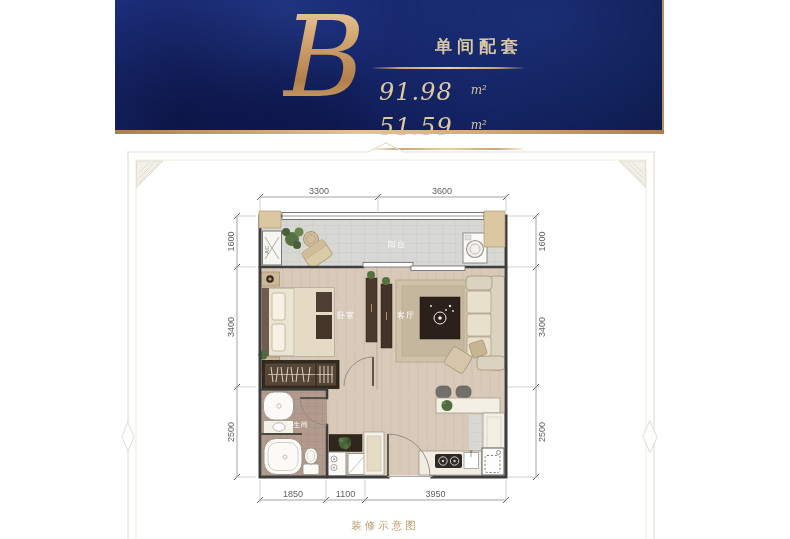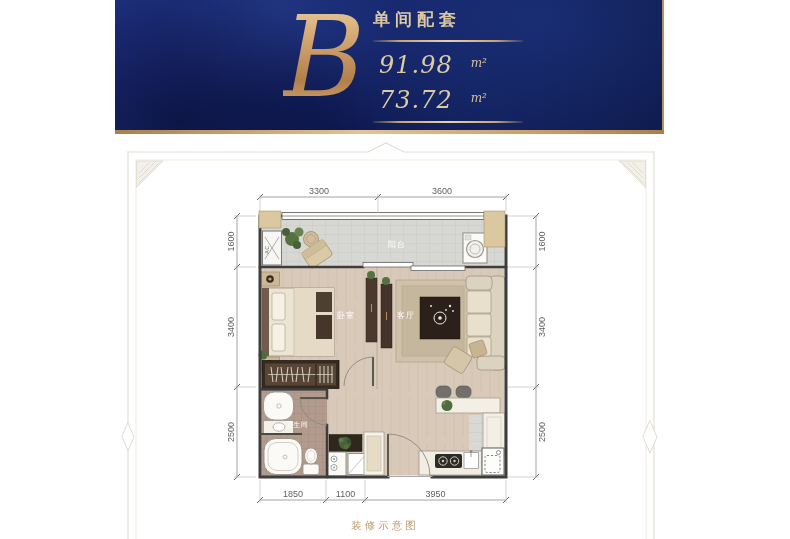--- a/index.html
+++ b/index.html
@@ -14,22 +14,22 @@
       radial-gradient(ellipse 260px 200px at 42% 115%, rgba(8,16,60,.55), transparent 60%),
       radial-gradient(ellipse 200px 160px at 30% 10%, rgba(70,110,200,.18), transparent 60%),
       linear-gradient(115deg,#1d2f7e 0%,#16256c 35%,#101d57 70%,#0c1746 100%);}
   .banner-strip{position:absolute;left:0;right:-2px;bottom:0;height:4px;
     background:linear-gradient(90deg,#a97f4e,#e3c493 45%,#c79a63 80%,#a97f4e);}
   .banner-b{position:absolute;left:168px;top:-8px;line-height:1;
     font:italic 112px "DejaVu Serif", serif;
     background:linear-gradient(180deg,#f0d7aa 0%,#d6ab77 32%,#b27f49 68%,#ddb584 100%);
     -webkit-background-clip:text;background-clip:text;color:transparent;}
   .banner-info{position:absolute;left:258px;top:8px;width:150px;}
-  .banner-title{text-align:left;font-size:17px;font-weight:600;color:#dcc9a0;
-    letter-spacing:5px;font-family:"DejaVu Sans", sans-serif;}
+  .banner-title{text-align:right;font-size:17px;font-weight:600;color:#dcc9a0;
+    letter-spacing:5px;font-family:"DejaVu Sans", sans-serif;margin-top:27px;}
   .gold-line{height:2px;margin-top:9px;
     background:linear-gradient(90deg,rgba(201,164,114,.15),#c9a472 18%,#e8d1a6 50%,#c9a472 82%,rgba(201,164,114,.15));}
   .area-row{display:flex;align-items:baseline;margin-top:9px;padding-left:4px;color:#d3c29c;height:26px;}
   .area-label{font-size:13px;letter-spacing:.5px;font-family:"DejaVu Sans", sans-serif;}
   .area-value{font:italic 24px "DejaVu Serif", serif;color:#ddcaa1;margin-left:2px;letter-spacing:1px;}
   .area-unit{font:italic 12px "DejaVu Serif", serif;color:#d3c29c;position:relative;top:-6px;margin-left:18px;}
   
   #plan-svg{position:absolute;left:0;top:0;z-index:1;}
   .dimtxt{font-size:9px;fill:#5f5f5f;font-family:"Liberation Sans", sans-serif;}
   .roomtxt{font-size:8px;fill:#ffffff;letter-spacing:1px;font-family:"DejaVu Sans", sans-serif;}
@@ -331,21 +331,21 @@
   <div class="banner">
     <div class="banner-b">B</div>
     <div class="banner-info">
       <div class="banner-title">单间配套</div>
       <div class="gold-line"></div>
       <div class="area-row">
         <span class="area-value">91.98</span>
         <span class="area-unit">m²</span>
       </div>
       <div class="area-row">
-        <span class="area-value">73.72</span>
+        <span class="area-value">51.59</span>
         <span class="area-unit">m²</span>
       </div>
       <div class="gold-line"></div>
     </div>
     <div class="banner-strip"></div>
   </div>
 
 </div>
 
 </body></html>

